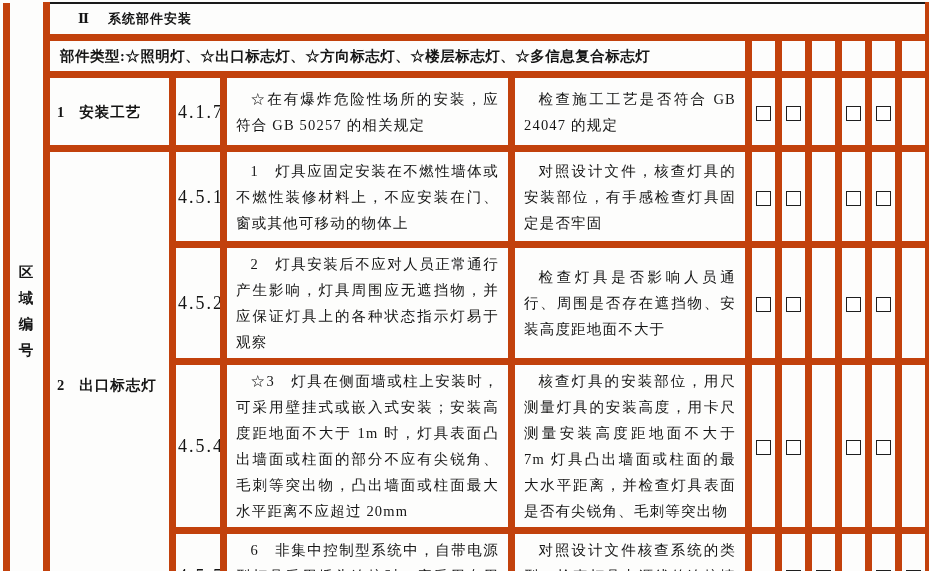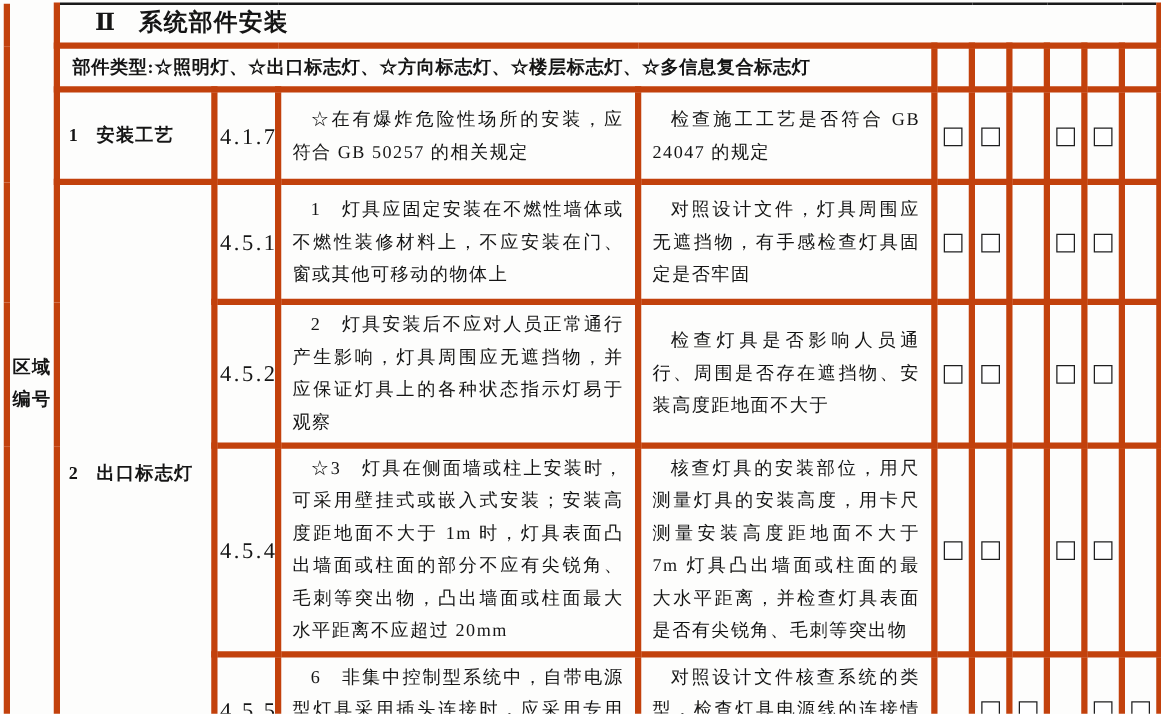--- a/index.html
+++ b/index.html
@@ -12,21 +12,21 @@
   table.sheet {
     border-collapse: collapse;
     table-layout: fixed;
     width: 922px;
     margin: 2px 0 0 3px;
     border-left: 2px solid #1a1a1a;
     border-right: 2px solid #1a1a1a;
     border-bottom: 3px solid #1a1a1a;
   }
   td {
-    border: 5px solid #c2410c;
+    border: 7px solid #c2410c;
     padding: 2px 7px;
     overflow: hidden;
     font-size: 14.5px;
     line-height: 26px;
     vertical-align: middle;
   }
   tr.r1 { height: 28px; }
   tr.r2 { height: 30px; }
   tr.r3 { height: 74px; }
   tr.r4 { height: 96px; }
@@ -37,21 +37,21 @@
   td.area {
     border-top: none;
     text-align: center;
     font-weight: 700;
     letter-spacing: 1px;
     padding: 0 2px;
   }
   td.h1 {
     border-top: 2px solid #1a1a1a;
     font-weight: 700;
-    font-size: 19px;
+    font-size: 13px;
     padding-left: 28px;
     letter-spacing: 1px;
   }
   td.h1 .sec-num { margin-right: 18px; }
   td.typerow {
     font-weight: 700;
     font-size: 14.5px;
     padding-left: 10px;
     letter-spacing: 0.5px;
     white-space: nowrap;
@@ -151,21 +151,21 @@
 
   <tr class="r4">
     <td class="item" rowspan="4">
       <span class="g-no">2</span><span>出口标志灯</span>
     </td>
     <td class="clause">4.5.1</td>
     <td class="txt">
           <p>1　灯具应固定安装在不燃性墙体或不燃性装修材料上，不应安装在门、窗或其他可移动的物体上</p>
         </td>
     <td class="txt">
-          <p>对照设计文件，灯具周围应无遮挡物，有手感检查灯具固定是否牢固</p>
+          <p>对照设计文件，核查灯具的安装部位，有手感检查灯具固定是否牢固</p>
         </td>
     <td class="cb"><span class="cbx"></span></td>
     <td class="cb"><span class="cbx"></span></td>
     <td class="cb"><span class="cbx" style="visibility: hidden;"></span></td>
     <td class="cb"><span class="cbx"></span></td>
     <td class="cb"><span class="cbx"></span></td>
     <td class="cb"><span class="cbx" style="visibility: hidden;"></span></td>
   </tr>
 
   <tr class="r5">

